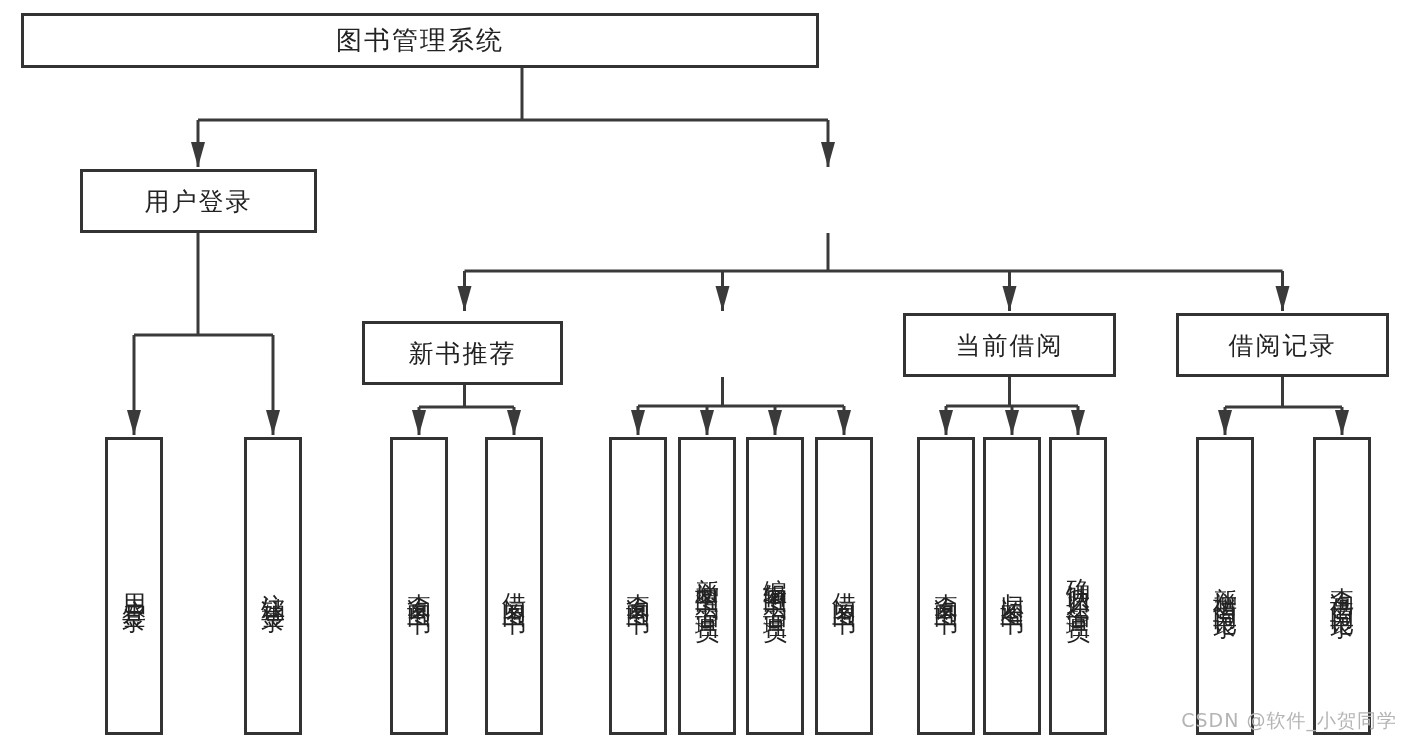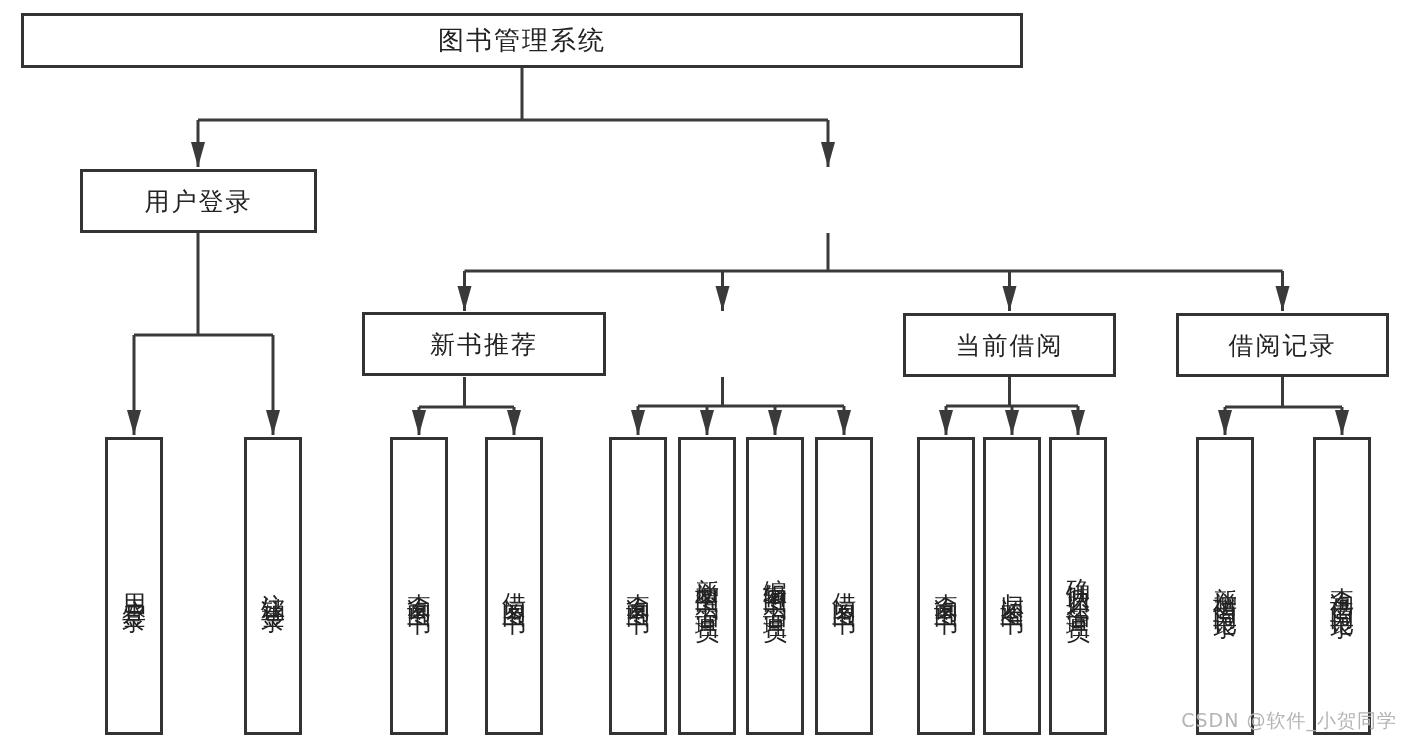--- a/index.html
+++ b/index.html
@@ -110,25 +110,25 @@
       <path d="M1012,406 V435" marker-end="url(#ah)"></path>
       <path d="M1078,406 V435" marker-end="url(#ah)"></path>
 
       <path d="M1282.5,377 V407"></path>
       <path d="M1225,407 H1342"></path>
       <path d="M1225,407 V435" marker-end="url(#ah)"></path>
       <path d="M1342,407 V435" marker-end="url(#ah)"></path>
     </g>
   </svg>
 
-  <div class="box h-box root-box" style="left:21px; top:13px; width:1002px; height:55px;">图书管理系统</div>
+  <div class="box h-box root-box" style="left:21px; top:13px; width:798px; height:55px;">图书管理系统</div>
 
   <div class="box h-box" style="left:80px; top:169px; width:237px; height:64px;">用户登录</div>
 
-  <div class="box h-box" style="left:362px; top:312px; width:244px; height:64px;">新书推荐</div>
+  <div class="box h-box" style="left:362px; top:321px; width:201px; height:64px;">新书推荐</div>
   <div class="box h-box" style="left:903px; top:313px; width:213px; height:64px;">当前借阅</div>
   <div class="box h-box" style="left:1176px; top:313px; width:213px; height:64px;font-family:Liberation Serif, serif;">借阅记录</div>
 
   <div class="box leaf" style="left:105px;">用户登录</div>
   <div class="box leaf" style="left:244px;">注销登录</div>
 
   <div class="box leaf" style="left:390px;">查询图书</div>
   <div class="box leaf" style="left:485px;">借阅图书</div>
 
   <div class="box leaf" style="left:609px;">查询图书</div>

